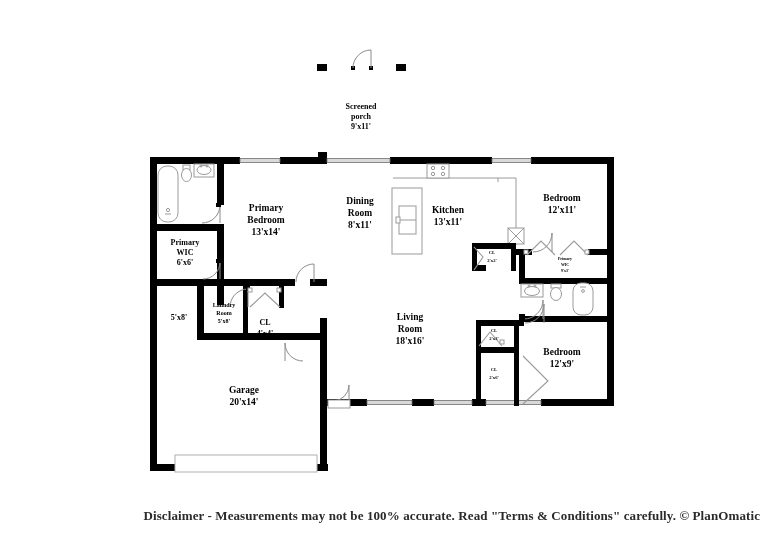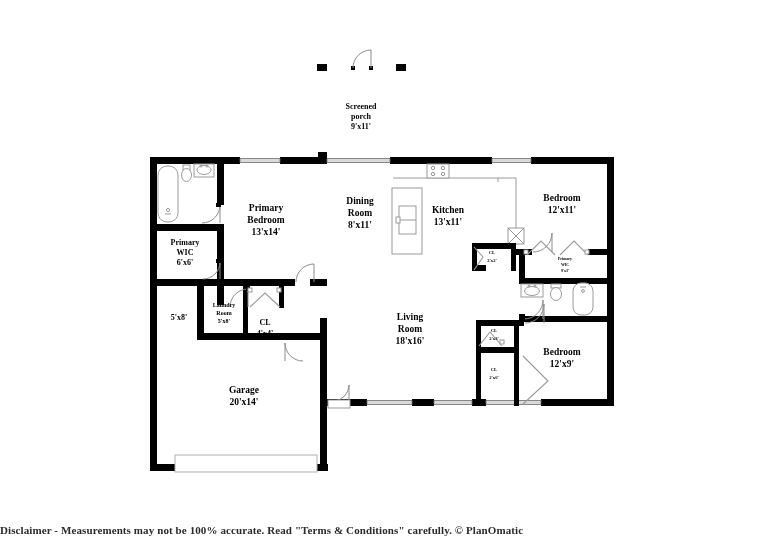--- a/index.html
+++ b/index.html
@@ -47,28 +47,27 @@
   .rlabel.mid   { font-size: 8px; }
   .rlabel.small { font-size: 6px; }
   .rlabel.tiny  { font-size: 4.6px; }
   .rlabel.micro { font-size: 3.9px; }
 
   #disclaimer {
     position: absolute;
     left: 0;
     top: 508px;
     width: 760px;
-    text-align: left;
+    text-align: right;
     font-family: "Liberation Serif", serif;
-    font-size: 11px;
+    font-size: 13px;
     font-weight: bold;
     color: #2b2b2b;
     letter-spacing: 0.1px;
     white-space: nowrap;
-    margin-top: 16px;
   }
 </style>
 </head>
 <body>
 
 <div id="plan-root">
 
   <svg class="floorplan" viewBox="0 0 760 553" xmlns="http://www.w3.org/2000/svg">
 
     <g>

